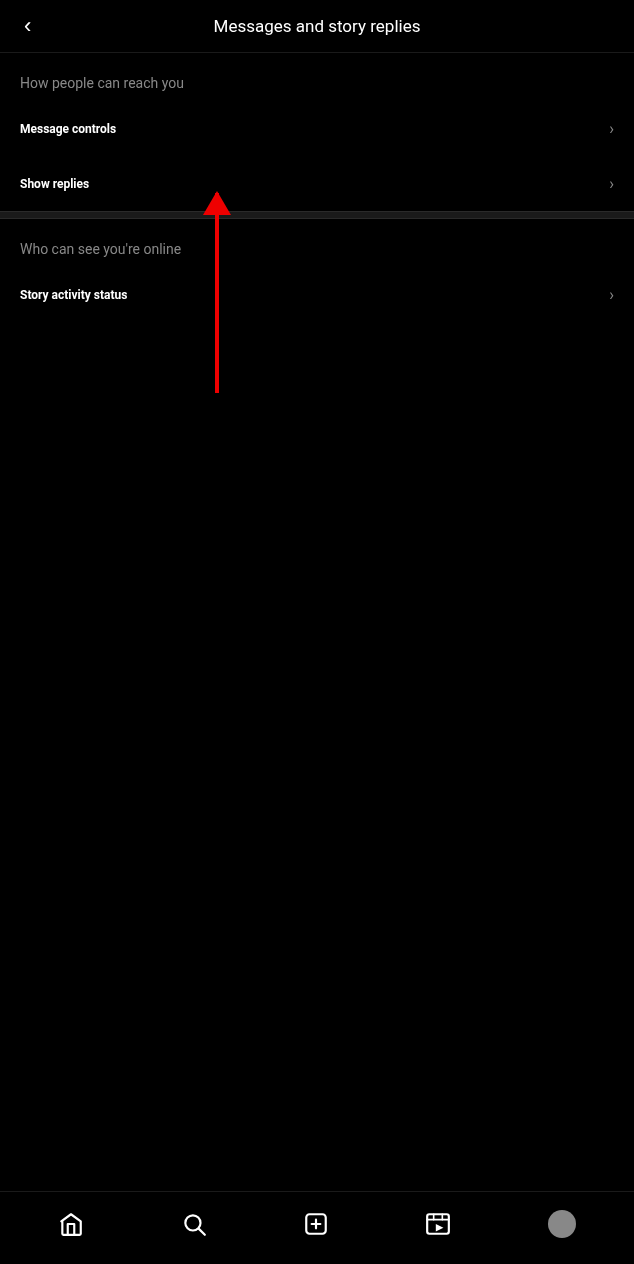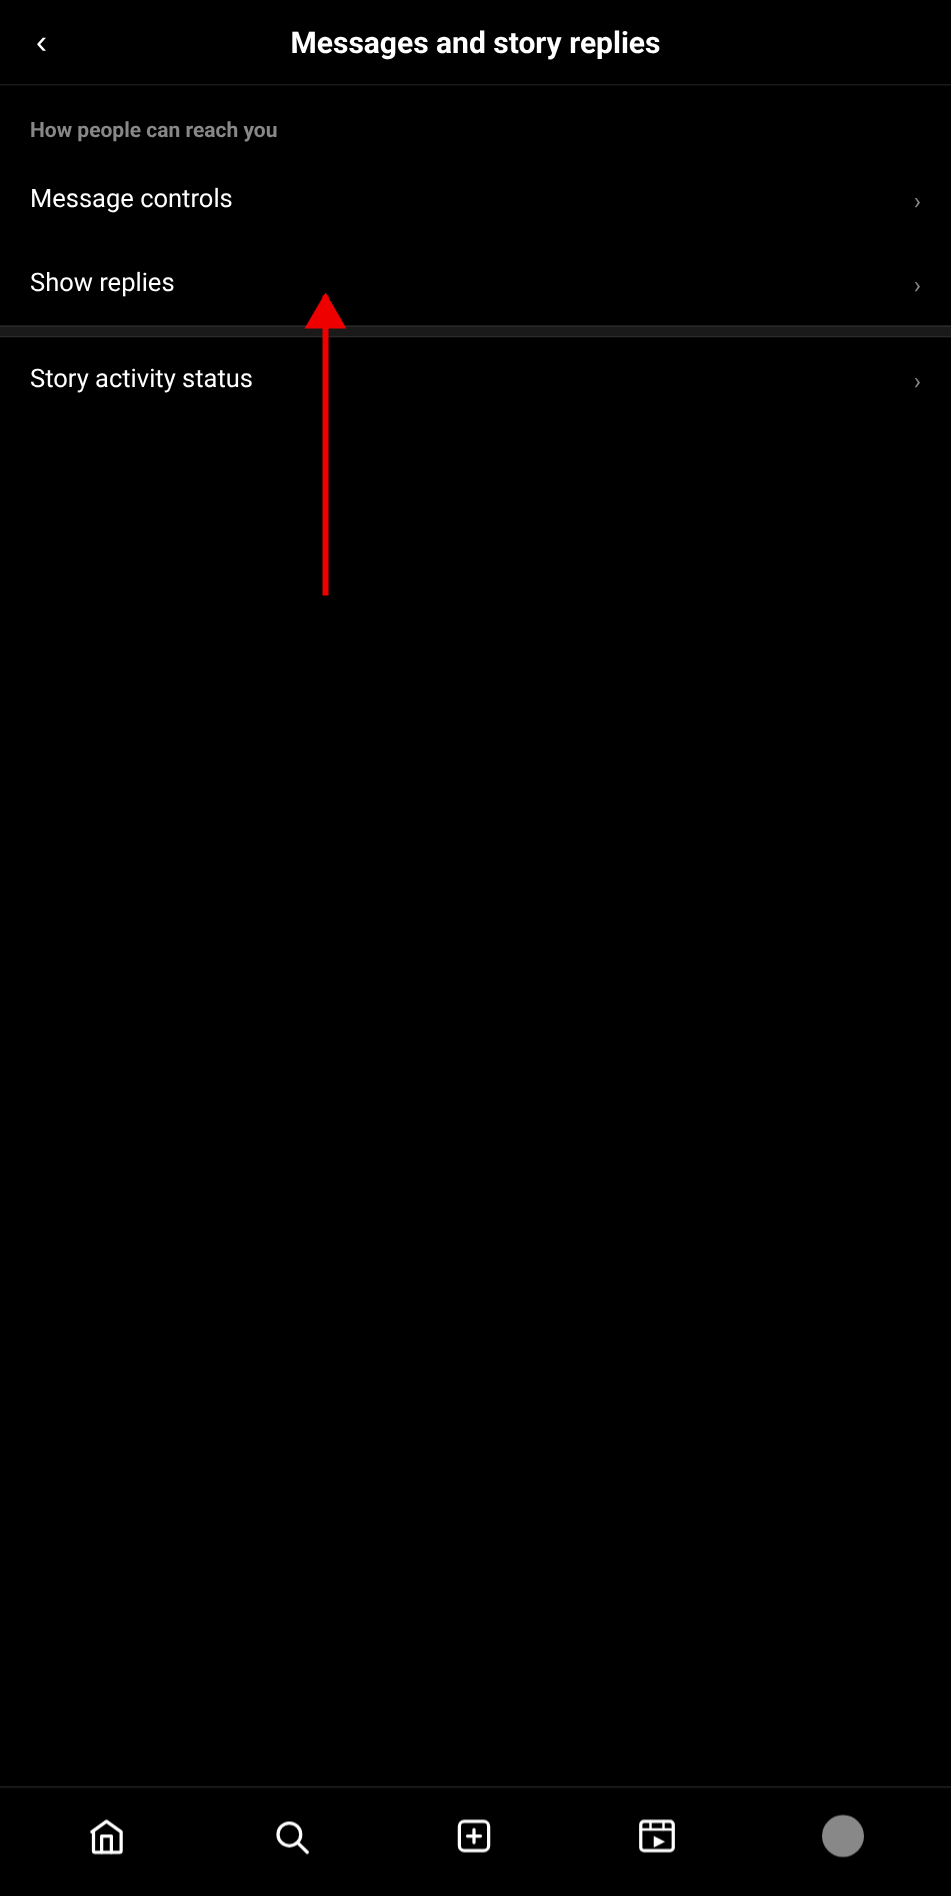--- a/index.html
+++ b/index.html
@@ -41,46 +41,46 @@
       padding: 4px;
     }
 
     .back-icon {
       font-size: 22px;
       font-weight: 300;
       line-height: 1;
     }
 
     .header-title {
-      font-size: 20px;
-      font-weight: 700;
+      font-size: 17px;
+      font-weight: 400;
       color: #fff;
       text-align: center;
     }
 
     .section-label {
       color: #888;
       font-size: 14px;
-      font-weight: 700;
+      font-weight: 400;
       padding: 22px 20px 10px 20px;
     }
 
     .menu-item {
       display: flex;
       align-items: center;
       justify-content: space-between;
       padding: 18px 20px;
       cursor: pointer;
       background: #000;
     }
 
     .menu-item-label {
-      font-size: 17px;
-      color: #fff;
-      font-weight: 400;
+      font-size: 12px;
+      color: #fff;
+      font-weight: 700;
     }
 
     .chevron-icon {
       color: #888;
       font-size: 16px;
       font-weight: 400;
     }
 
     .section-divider {
       height: 8px;
@@ -186,20 +186,21 @@
     <span class="chevron-icon">›</span>
   </div>
 
   <div class="menu-item">
     <span class="menu-item-label">Show replies</span>
     <span class="chevron-icon">›</span>
   </div>
 
   <div class="section-divider"></div>
 
+  <div class="section-label">Who can see you're online</div>
 
   <div class="menu-item">
     <span class="menu-item-label">Story activity status</span>
     <span class="chevron-icon">›</span>
   </div>
 
 </div>
 
 <nav class="bottom-nav">
 

